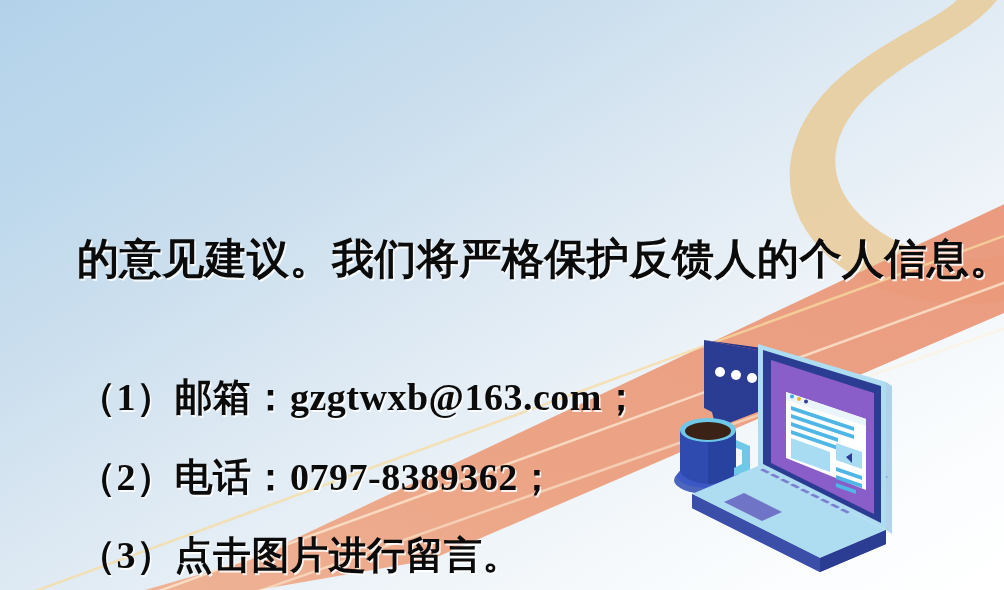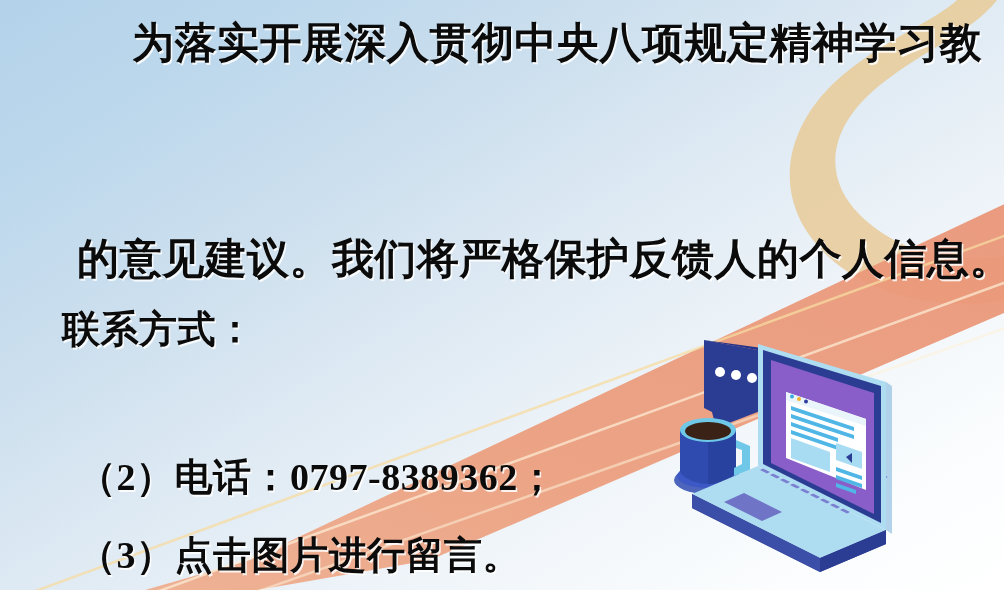--- a/index.html
+++ b/index.html
@@ -233,25 +233,26 @@
           <path d="M 186 153 L 206 160 L 206 164 L 186 157 Z" fill="#4fb6e6"></path>
         </g>
 
         <path d="M 236 200 L 236 52 L 242 56 L 242 204 Z" fill="#6aa9d8" opacity="0.5"></path>
       </g>
     </svg>
   </div>
 
   <div class="text-block">
 
-    <div class="line para-line l1">为落实开展深入贯彻中央八项规定精神学习教</div>
     <div class="line para-line l4">的意见建议。我们将严格保护反馈人的个人信息。</div>
 
-    <div class="line contact-head">联系方式：</div>
-
+
+    <div class="line contact-item ci1">
+      <span>（1）</span><span>邮箱：</span><span class="ascii">gzgtwxb@163.com；</span>
+    </div>
 
     <div class="line contact-item ci2">
       <span>（2）</span><span>电话：</span><span class="ascii">0797-8389362；</span>
     </div>
 
     <div class="line contact-item ci3">
       <span>（3）</span><span>点击图片进行留言。</span>
     </div>
 
   </div>

